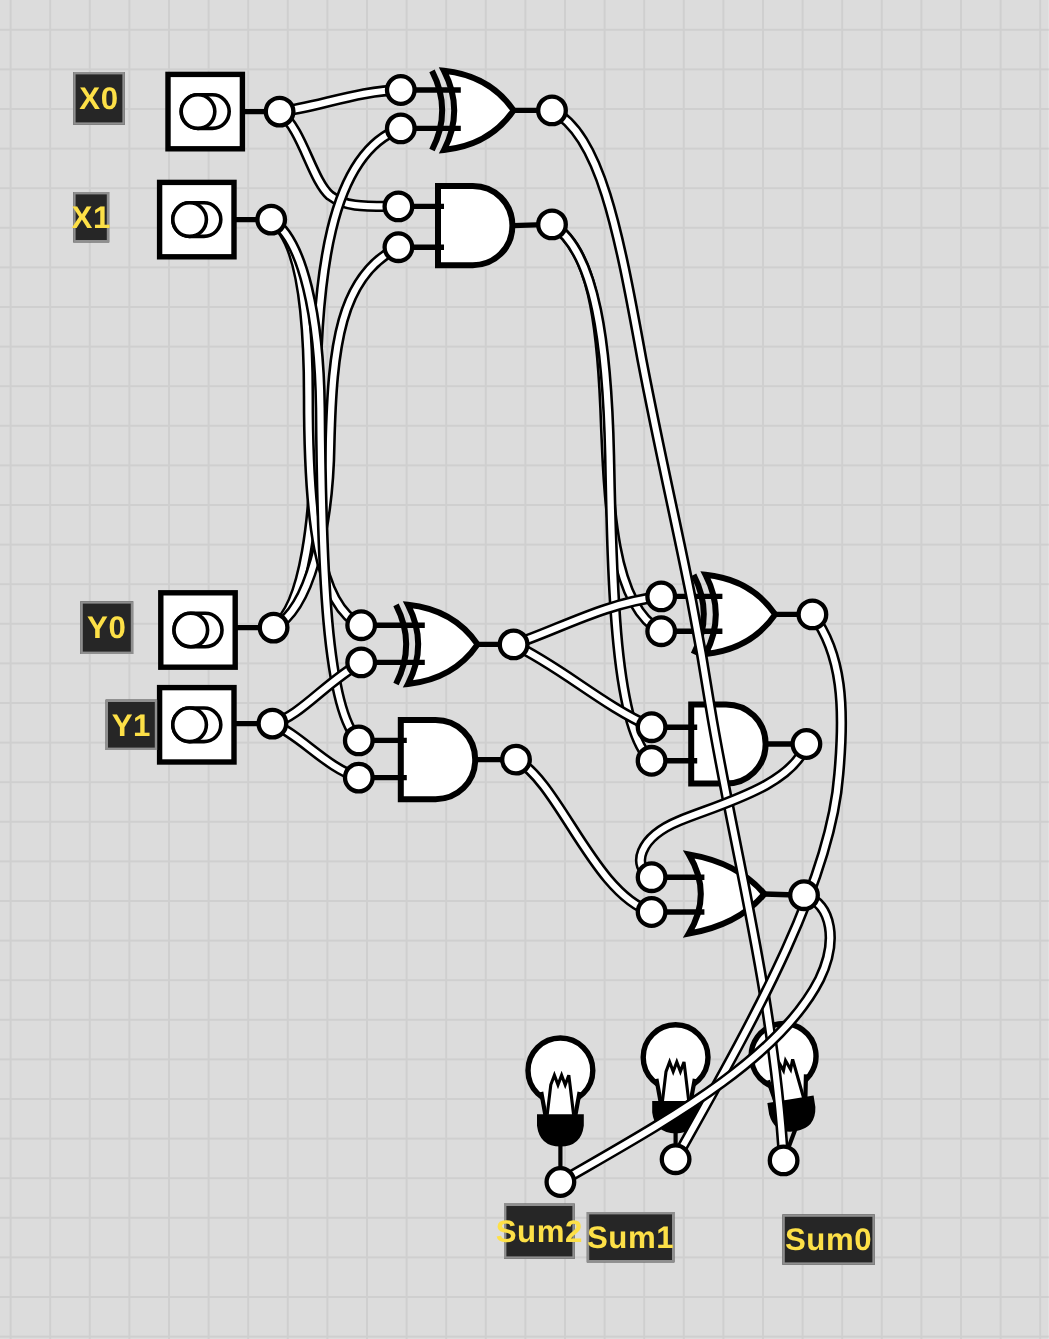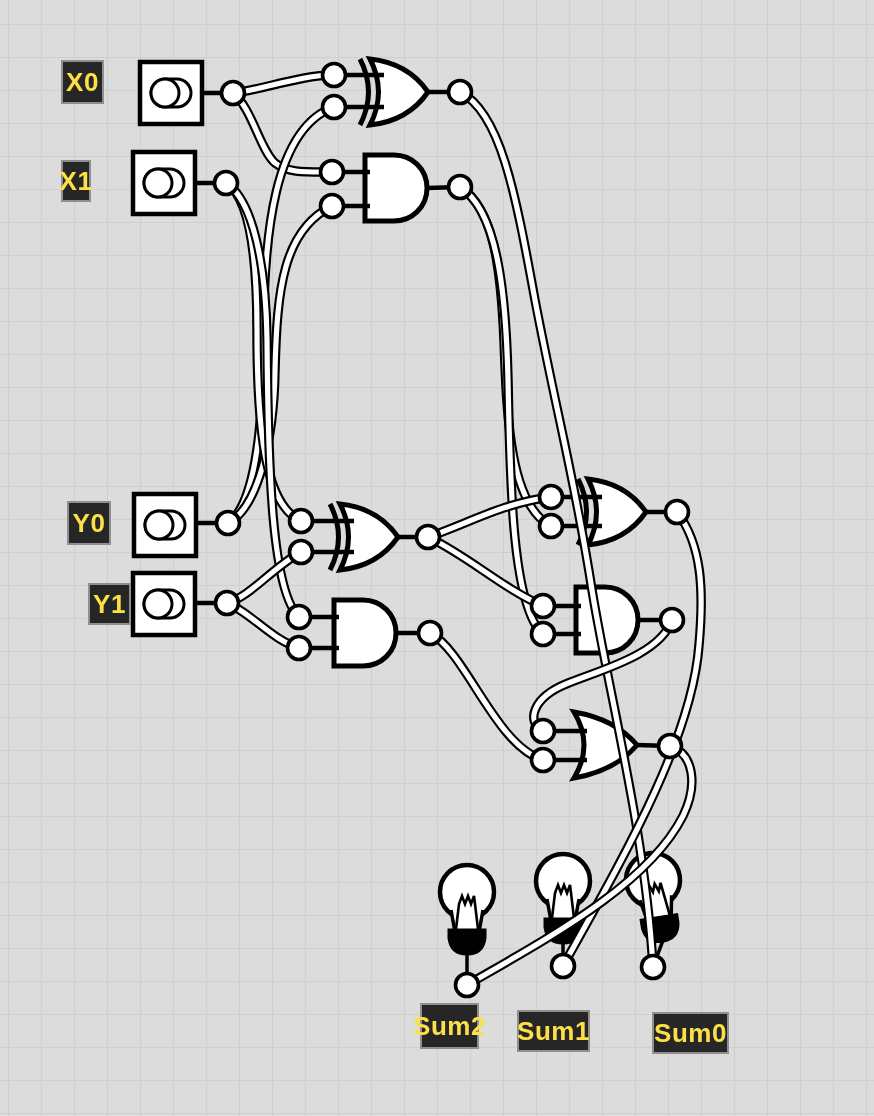--- a/index.html
+++ b/index.html
@@ -224,15 +224,15 @@
       <circle cx="467" cy="985" r="11.5" fill="#ffffff" stroke="#000000" stroke-width="3.6"></circle>
       <circle cx="563" cy="966" r="11.5" fill="#ffffff" stroke="#000000" stroke-width="3.6"></circle>
       <circle cx="653" cy="967" r="11.5" fill="#ffffff" stroke="#000000" stroke-width="3.6"></circle>
     </svg>
 
   <div class="comp-label" style="left: 61px; top: 60px; width: 43px; height: 44px;">X0</div>
   <div class="comp-label" style="left: 61px; top: 160px; width: 30px; height: 42px; text-align: right;">X1</div>
   <div class="comp-label" style="left: 67px; top: 501px; width: 44px; height: 44px;">Y0</div>
   <div class="comp-label" style="left: 64px; top: 583px; width: 43px; height: 42px; margin-left: 24px;">Y1</div>
   <div class="comp-label" style="left: 420px; top: 1003px; width: 59px; height: 46px;">Sum2</div>
-  <div class="comp-label" style="left: 517px; top: 1010px; width: 73px; height: 42px;">Sum1</div>
+  <div class="comp-label" style="left: 489px; top: 1010px; width: 73px; height: 42px;">Sum1</div>
   <div class="comp-label" style="left: 620px; top: 1012px; width: 77px; height: 42px; margin-left: 32px;">Sum0</div>
 </div>
 
 </body></html>

